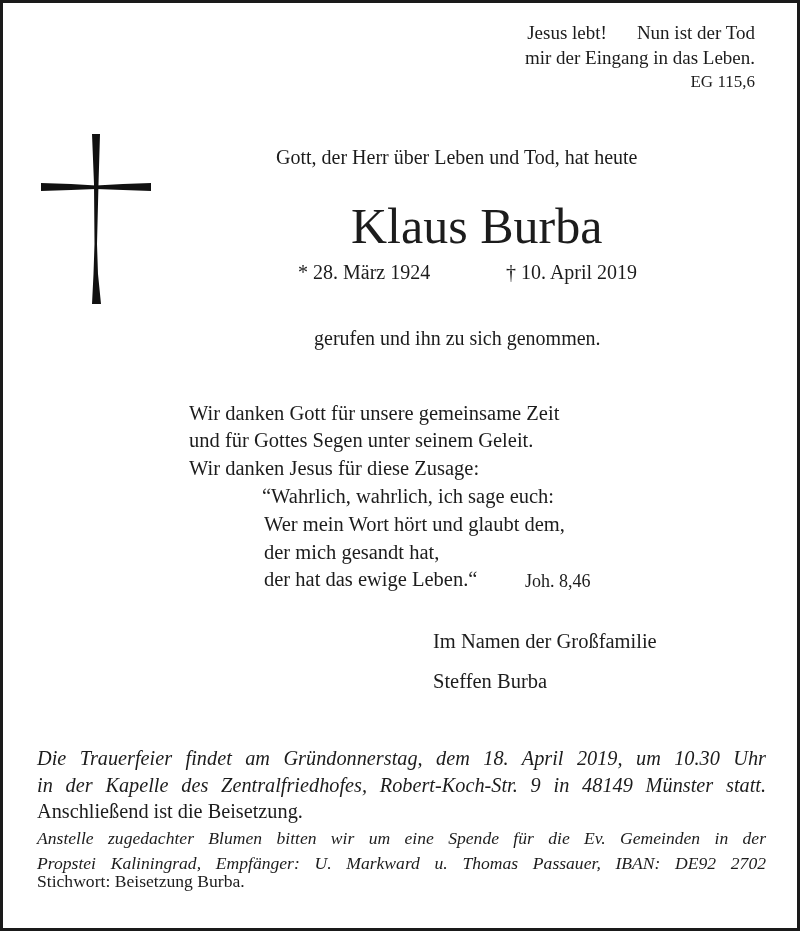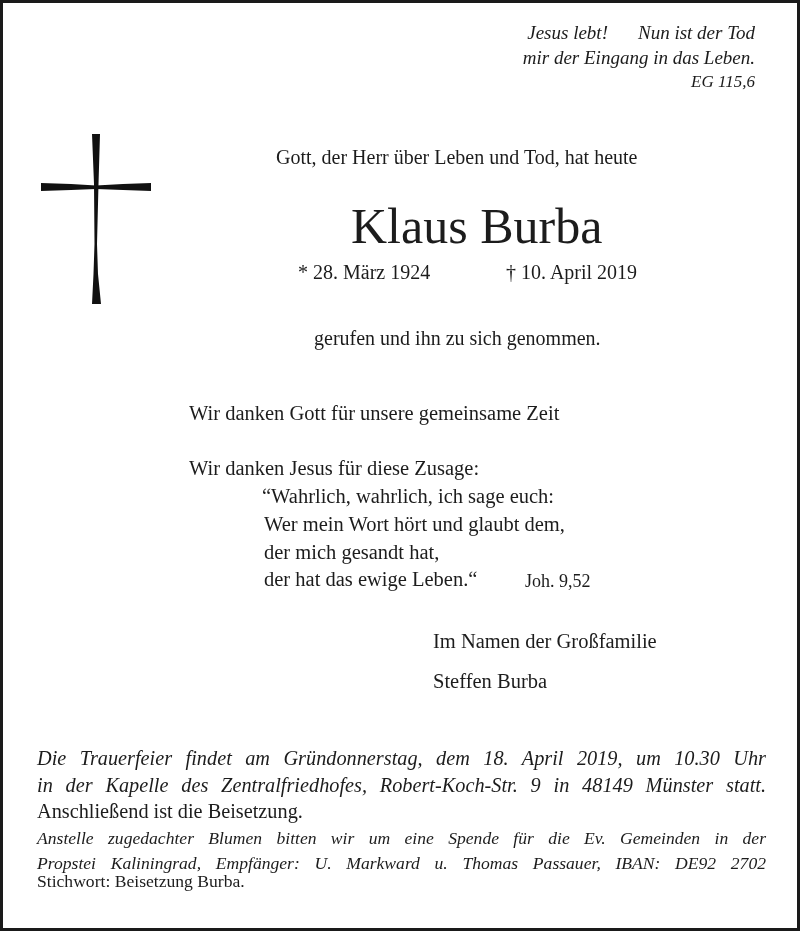--- a/index.html
+++ b/index.html
@@ -6,21 +6,21 @@
   body { width: 800px; height: 931px; position: relative; overflow: hidden; }
   .frame {
     position: absolute; left: 0; top: 0; width: 800px; height: 931px;
     box-sizing: border-box; border: 3px solid #1a1a1a; border-right-width: 3px;
     background: #ffffff;
   }
   .serif { font-family: "Liberation Serif", "DejaVu Serif", serif; color: #1c1c1c; }
   .line { position: absolute; white-space: nowrap; line-height: 1; }
 
   
-  .epi { font-style: italic; font-size: 19px; text-align: left; right: 42px; }
+  .epi { font-size: 19px; text-align: left; right: 42px; }
 
   
   .cross { position: absolute; left: 38px; top: 131px; width: 112px; height: 172px; }
 
   .intro { font-size: 20px; }
   .name { font-size: 50px; letter-spacing: 0px; }
   .dates { font-size: 20px; }
   .body20 { font-size: 20.5px; }
   .quote { font-size: 20.5px; }
   .ref { font-size: 18px; }
@@ -49,27 +49,28 @@
     <path d="M0 49 L30 50 L55 51.5 L82 50 L110 49 L110 57 L82 56 L55 55 L30 56 L0 57 Z" fill="#111"></path>
   </svg>
 
   <div class="line serif name" style="left:348px; top:198px;">Klaus Burba</div>
   <div class="line serif intro" style="left:273px; top:144px;">Gott, der Herr über Leben und Tod, hat heute</div>
   <div class="line serif dates" style="left:295px; top:259px;">* 28. März 1924</div>
   <div class="line serif dates" style="left:491px; top:259px;margin-left:12px;">† 10. April 2019</div>
   <div class="line serif intro" style="left:311px; top:325px;">gerufen und ihn zu sich genommen.</div>
 
   <div class="line serif body20" style="left:186px; top:400px;">Wir danken Gott für unsere gemeinsame Zeit</div>
+  <div class="line serif body20" style="left:186px; top:427px;">und für Gottes Segen unter seinem Geleit.</div>
   <div class="line serif body20" style="left:186px; top:455px;">Wir danken Jesus für diese Zusage:</div>
 
   <div class="line serif quote" style="left:259px; top:483px;">“Wahrlich, wahrlich, ich sage euch:</div>
   <div class="line serif quote" style="left:261px; top:511px;">Wer mein Wort hört und glaubt dem,</div>
   <div class="line serif quote" style="left:261px; top:539px;">der mich gesandt hat,</div>
   <div class="line serif quote" style="left:261px; top:566px;">der hat das ewige Leben.“</div>
-  <div class="line serif ref" style="left:522px; top:569px;">Joh. 9,52</div>
+  <div class="line serif ref" style="left:522px; top:569px;">Joh. 8,46</div>
 
   <div class="line serif body20" style="left:430px; top:628px;">Im Namen der Großfamilie</div>
   <div class="line serif body20" style="left:430px; top:668px;">Steffen Burba</div>
 
   <div class="justify serif funeral" style="top:744px;">Die Trauerfeier findet am Gründonnerstag, dem 18. April 2019, um 10.30 Uhr</div>
   <div class="justify serif funeral" style="top:771px;">in der Kapelle des Zentralfriedhofes, Robert-Koch-Str. 9 in 48149 Münster statt.</div>
   <div class="justify-last serif funeral" style="top:797px;">Anschließend ist die Beisetzung.</div>
 
   <div class="justify serif small" style="top:825px;">Anstelle zugedachter Blumen bitten wir um eine Spende für die Ev. Gemeinden in der</div>
   <div class="justify serif small" style="top:850px;">Propstei Kaliningrad, Empfänger: U. Markward u. Thomas Passauer, IBAN: DE92 2702</div>

